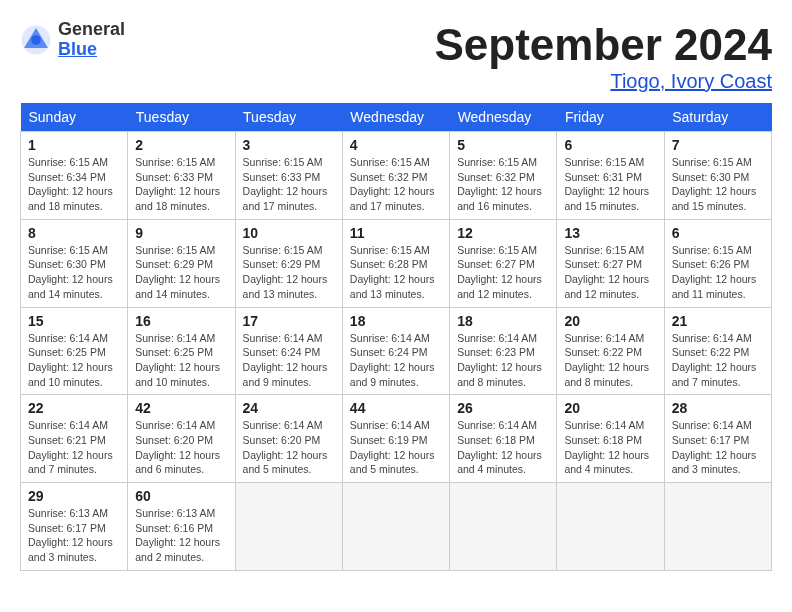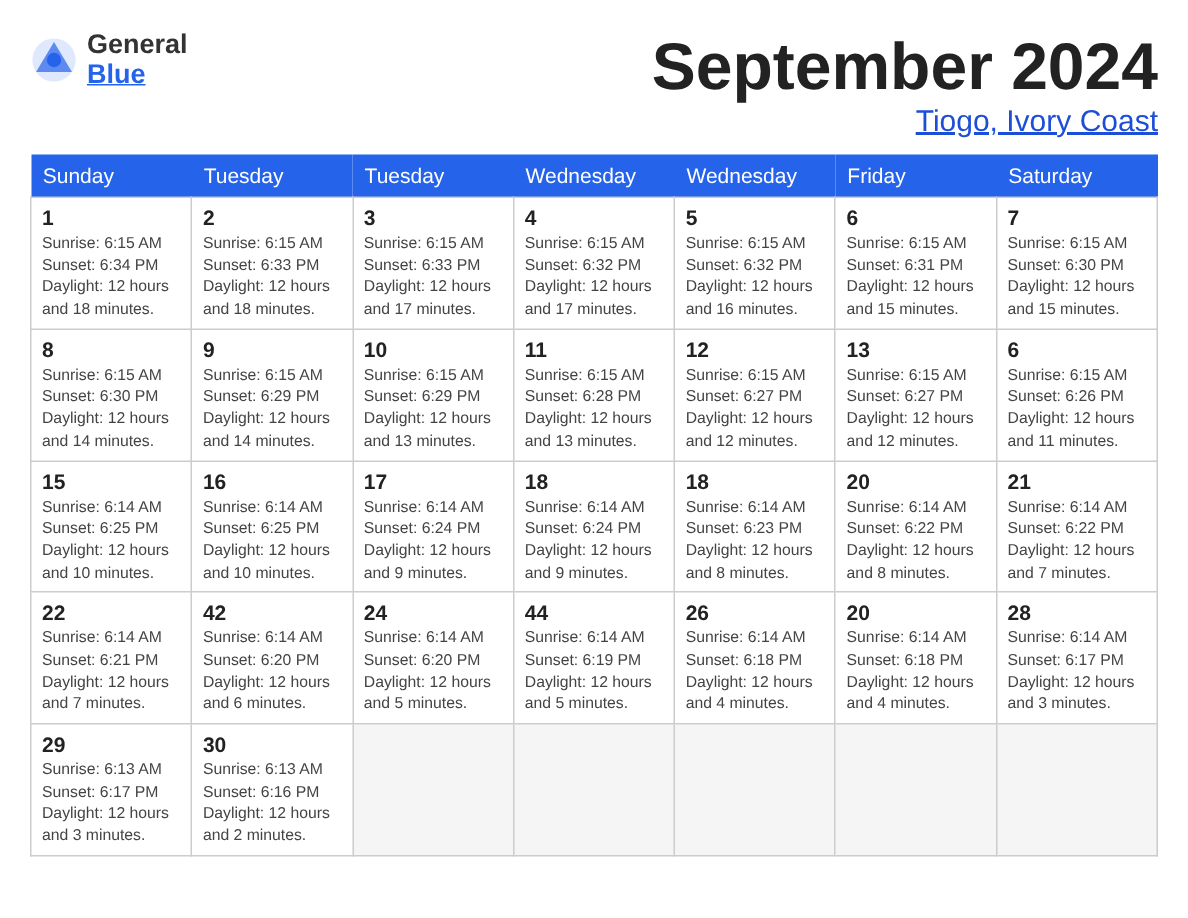--- a/index.html
+++ b/index.html
@@ -243,21 +243,21 @@
           <span class="day-num">28</span>
           <div class="day-info">Sunrise: 6:14 AM<br>Sunset: 6:17 PM<br>Daylight: 12 hours<br>and 3 minutes.</div>
         </td>
       </tr>
       <tr>
         <td>
           <span class="day-num">29</span>
           <div class="day-info">Sunrise: 6:13 AM<br>Sunset: 6:17 PM<br>Daylight: 12 hours<br>and 3 minutes.</div>
         </td>
         <td>
-          <span class="day-num">30</span>
+          <span class="day-num">60</span>
           <div class="day-info">Sunrise: 6:13 AM<br>Sunset: 6:16 PM<br>Daylight: 12 hours<br>and 2 minutes.</div>
         </td>
         <td class="empty"></td>
         <td class="empty"></td>
         <td class="empty"></td>
         <td class="empty"></td>
         <td class="empty"></td>
       </tr>
     </tbody>
 </table>

